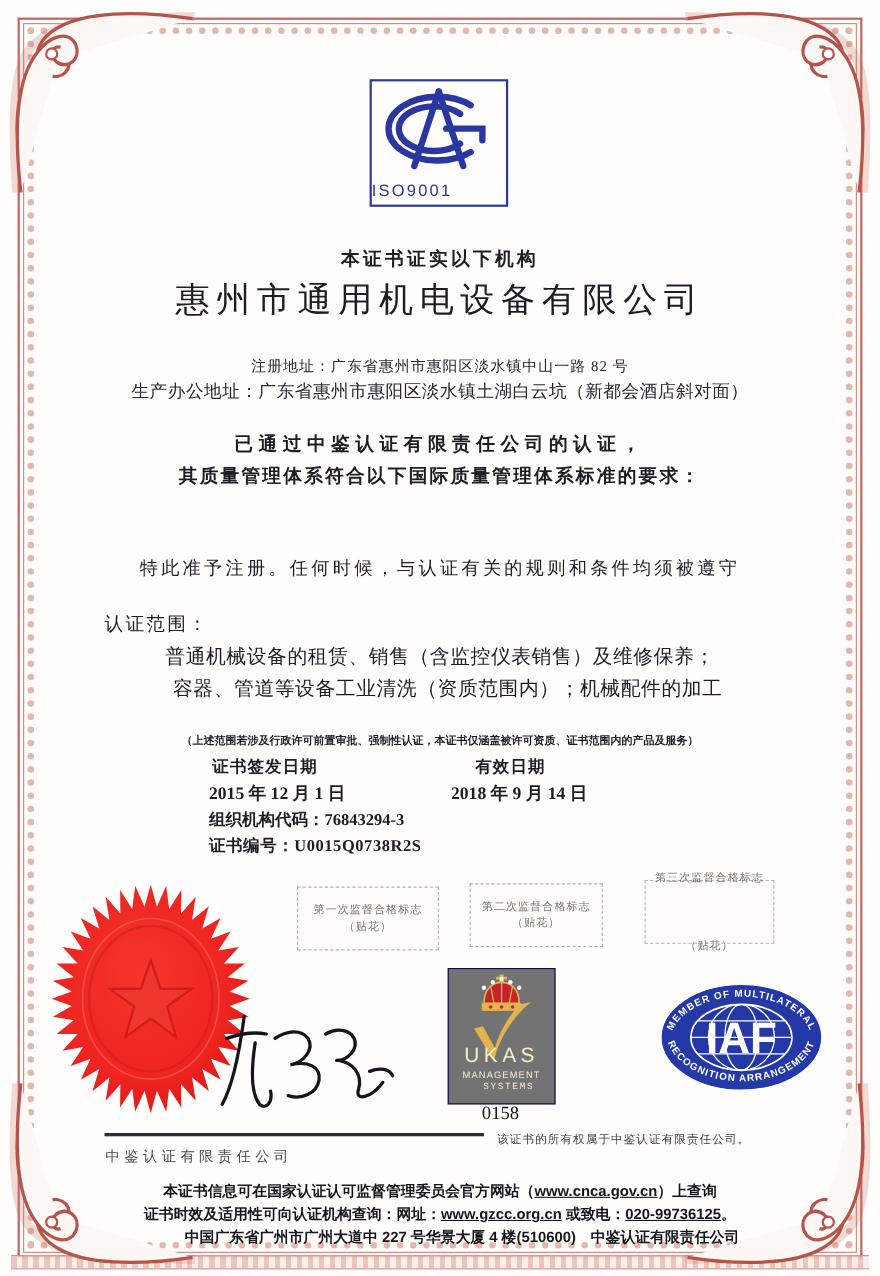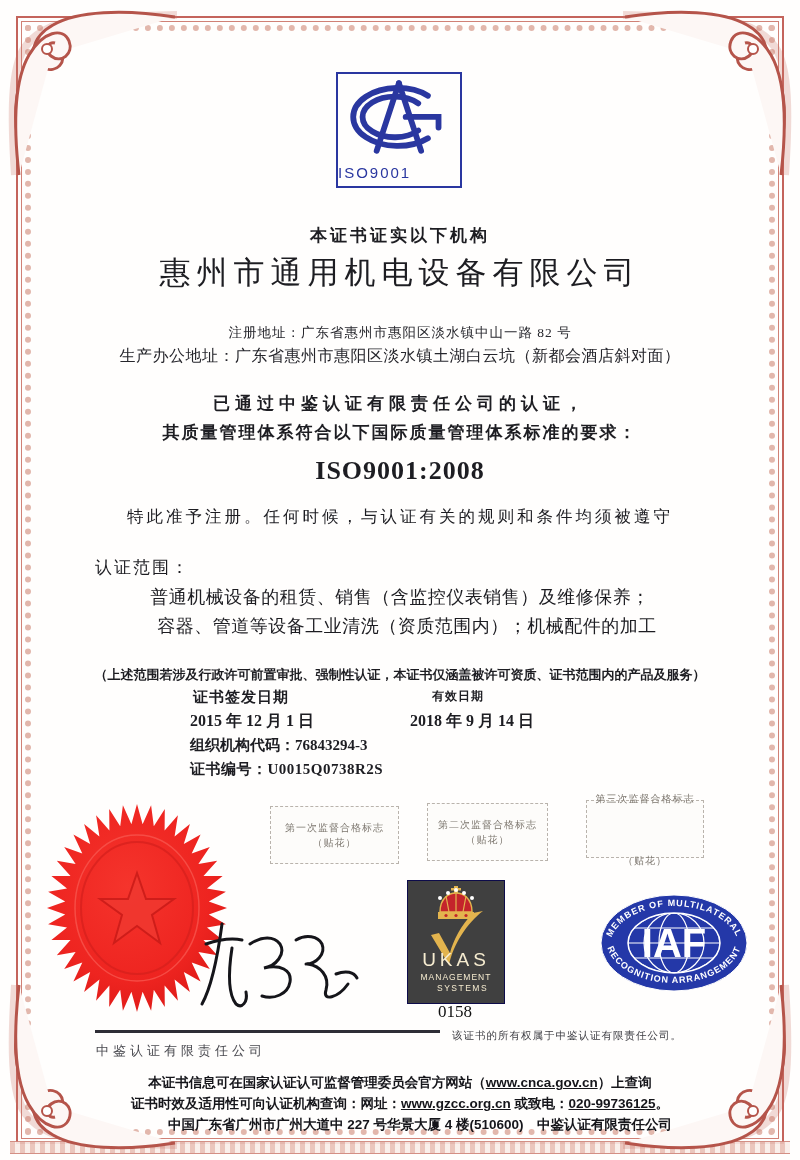--- a/index.html
+++ b/index.html
@@ -26,43 +26,43 @@
   .company{top:252px;font-size:31px;letter-spacing:6px;}
   .addr1{top:324px;font-size:13.5px;letter-spacing:1px;color:#26262c;}
   .addr2{top:346px;font-size:16px;letter-spacing:.5px;color:#26262c;}
   .cert1{top:392px;font-size:17px;font-weight:bold;letter-spacing:5px;}
   .cert2{top:421px;font-size:17px;font-weight:bold;letter-spacing:2px;}
   .standard{top:456px;font-size:26px;font-weight:bold;letter-spacing:1px;}
   .grant{top:506px;font-size:16.5px;letter-spacing:3px;}
   .scope-title{left:95px;top:556px;font-size:17px;letter-spacing:2px;}
   .scope1{top:585px;font-size:18px;letter-spacing:.5px;font-family:"Liberation Sans",sans-serif;}
   .scope2{top:614px;font-size:18px;letter-spacing:.5px;font-family:"Liberation Sans",sans-serif;padding-left:14px;}
-  .scope-note{top:666px;font-size:13px;font-weight:bold;letter-spacing:0;}
+  .scope-note{top:666px;font-size:10px;font-weight:bold;letter-spacing:0;}
   .lbl-issue{left:193px;top:688px;font-size:15px;font-weight:bold;letter-spacing:1px;}
-  .lbl-valid{left:432px;top:688px;font-size:12px;font-weight:bold;letter-spacing:1px;}
+  .lbl-valid{left:432px;top:688px;font-size:15px;font-weight:bold;letter-spacing:1px;}
   .val-issue{left:190px;top:711px;font-size:16px;font-weight:bold;}
   .val-valid{left:410px;top:711px;font-size:16px;font-weight:bold;}
   .org-code{left:190px;top:736px;font-size:15px;font-weight:bold;}
   .cert-no{left:190px;top:760px;font-size:15px;font-weight:bold;letter-spacing:.5px;}
   .sticker{border:1px dashed #b9b3ac;color:#7d776f;font-size:10px;line-height:15px;text-align:center;
     letter-spacing:1px;display:flex;flex-direction:column;justify-content:center;background:#fdfcfa;}
   .sb1{left:270px;top:806px;width:127px;height:56px;}
   .sb2{left:427px;top:803px;width:119px;height:56px;}
   .sb3{left:586px;top:800px;width:116px;height:56px;gap:47px;}
   .seal{left:42px;top:803px;width:192px;height:218px;}
   .signature{left:188px;top:912px;width:172px;height:108px;}
-  .ukas-box{left:407px;top:880px;width:96px;height:122px;background:#404040;border:1px solid #0d0b4a;text-align:center;}
+  .ukas-box{left:407px;top:880px;width:96px;height:122px;background:#737373;border:1px solid #0d0b4a;text-align:center;}
   .ukas-crown{position:absolute;top:4px;left:26px;}
   .ukas-check{position:absolute;top:28px;left:17px;}
   .ukas-name{position:absolute;bottom:32px;left:0;right:0;color:#f6ecd0;font-size:19px;letter-spacing:4px;
     font-family:"Liberation Sans",sans-serif;}
   .ukas-sub1{position:absolute;bottom:21px;left:0;right:0;color:#f6ecd0;font-size:8.5px;letter-spacing:1px;
     font-family:"Liberation Sans",sans-serif;}
   .ukas-sub2{position:absolute;bottom:10px;left:0;right:16px;color:#f6ecd0;font-size:8.5px;letter-spacing:1.5px;
-    font-family:Liberation Sans, sans-serif;margin-left:29px;}
+    font-family:Liberation Mono, monospace;margin-left:29px;}
   .ukas-number{left:407px;top:1002px;width:96px;text-align:center;font-size:17px;color:#111;}
   .ukas-note{left:514px;top:892px;width:96px;font-size:10.5px;line-height:19.5px;letter-spacing:1px;color:#2f2f34;}
   .iaf{left:600px;top:894px;width:148px;height:98px;}
   .sign-line{left:95px;top:1030px;width:345px;border-top:3px solid #2e2e36;}
   .issuer{left:96px;top:1042px;font-size:13px;letter-spacing:4px;color:#4a4a50;}
   .ownership{left:452px;top:1029px;font-size:10.5px;letter-spacing:1px;color:#3c3c42;}
   .footer{font-family:"Liberation Sans",sans-serif;font-weight:bold;color:#15151a;}
   .f1{top:1074px;font-size:13.5px;}
   .f2{top:1095px;font-size:13.5px;}
   .f3{top:1116px;font-size:13.5px;padding-left:40px;}
@@ -116,21 +116,20 @@
     <div class="logo-iso">ISO9001</div>
   </div>
 
   <div class="abs ctr intro">本证书证实以下机构</div>
   <div class="abs ctr company">惠州市通用机电设备有限公司</div>
   <div class="abs ctr addr1">注册地址：广东省惠州市惠阳区淡水镇中山一路 82 号</div>
   <div class="abs ctr addr2">生产办公地址：广东省惠州市惠阳区淡水镇土湖白云坑（新都会酒店斜对面）</div>
 
   <div class="abs ctr cert1">已通过中鉴认证有限责任公司的认证，</div>
   <div class="abs ctr cert2">其质量管理体系符合以下国际质量管理体系标准的要求：</div>
-  <div class="abs ctr standard">ISO9001:2008</div>
   <div class="abs ctr grant">特此准予注册。任何时候，与认证有关的规则和条件均须被遵守</div>
 
   <div class="abs scope-title">认证范围：</div>
   <div class="abs ctr scope1">普通机械设备的租赁、销售（含监控仪表销售）及维修保养；</div>
   <div class="abs ctr scope2">容器、管道等设备工业清洗（资质范围内）；机械配件的加工</div>
   <div class="abs ctr scope-note">（上述范围若涉及行政许可前置审批、强制性认证，本证书仅涵盖被许可资质、证书范围内的产品及服务）</div>
 
   <div class="abs lbl-issue">证书签发日期</div>
   <div class="abs lbl-valid">有效日期</div>
   <div class="abs val-issue">2015 年 12 月 1 日</div>

